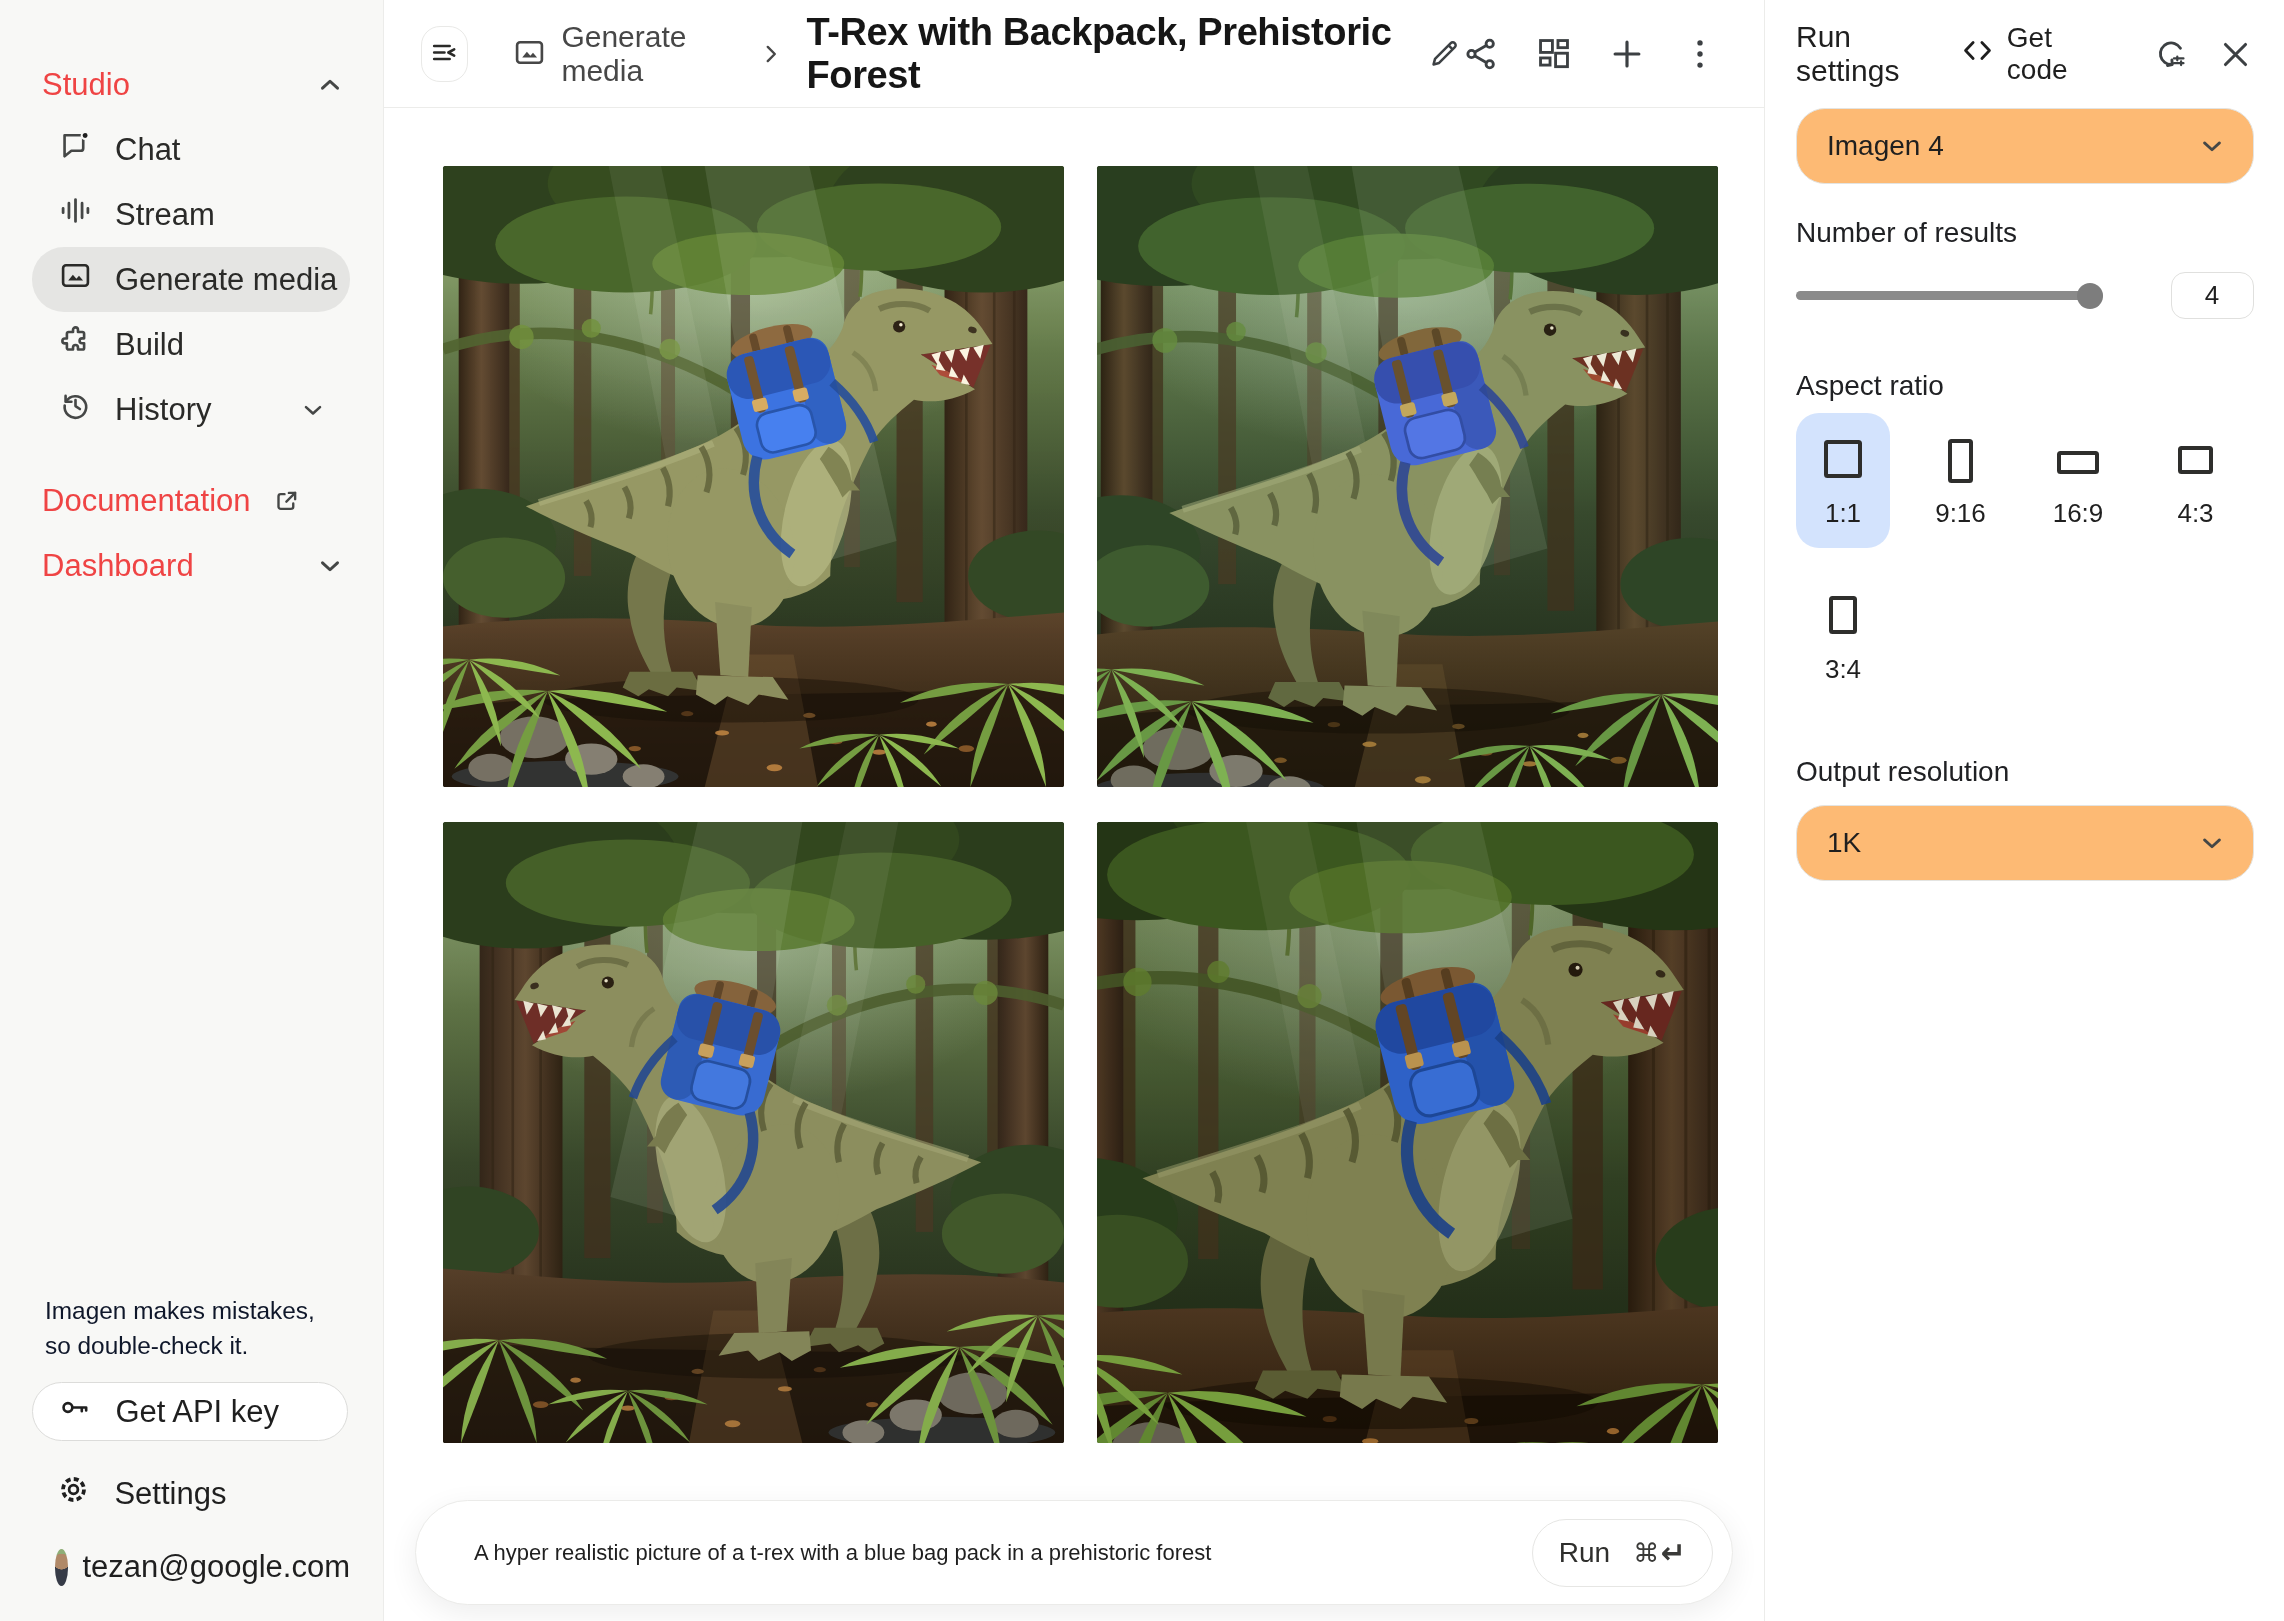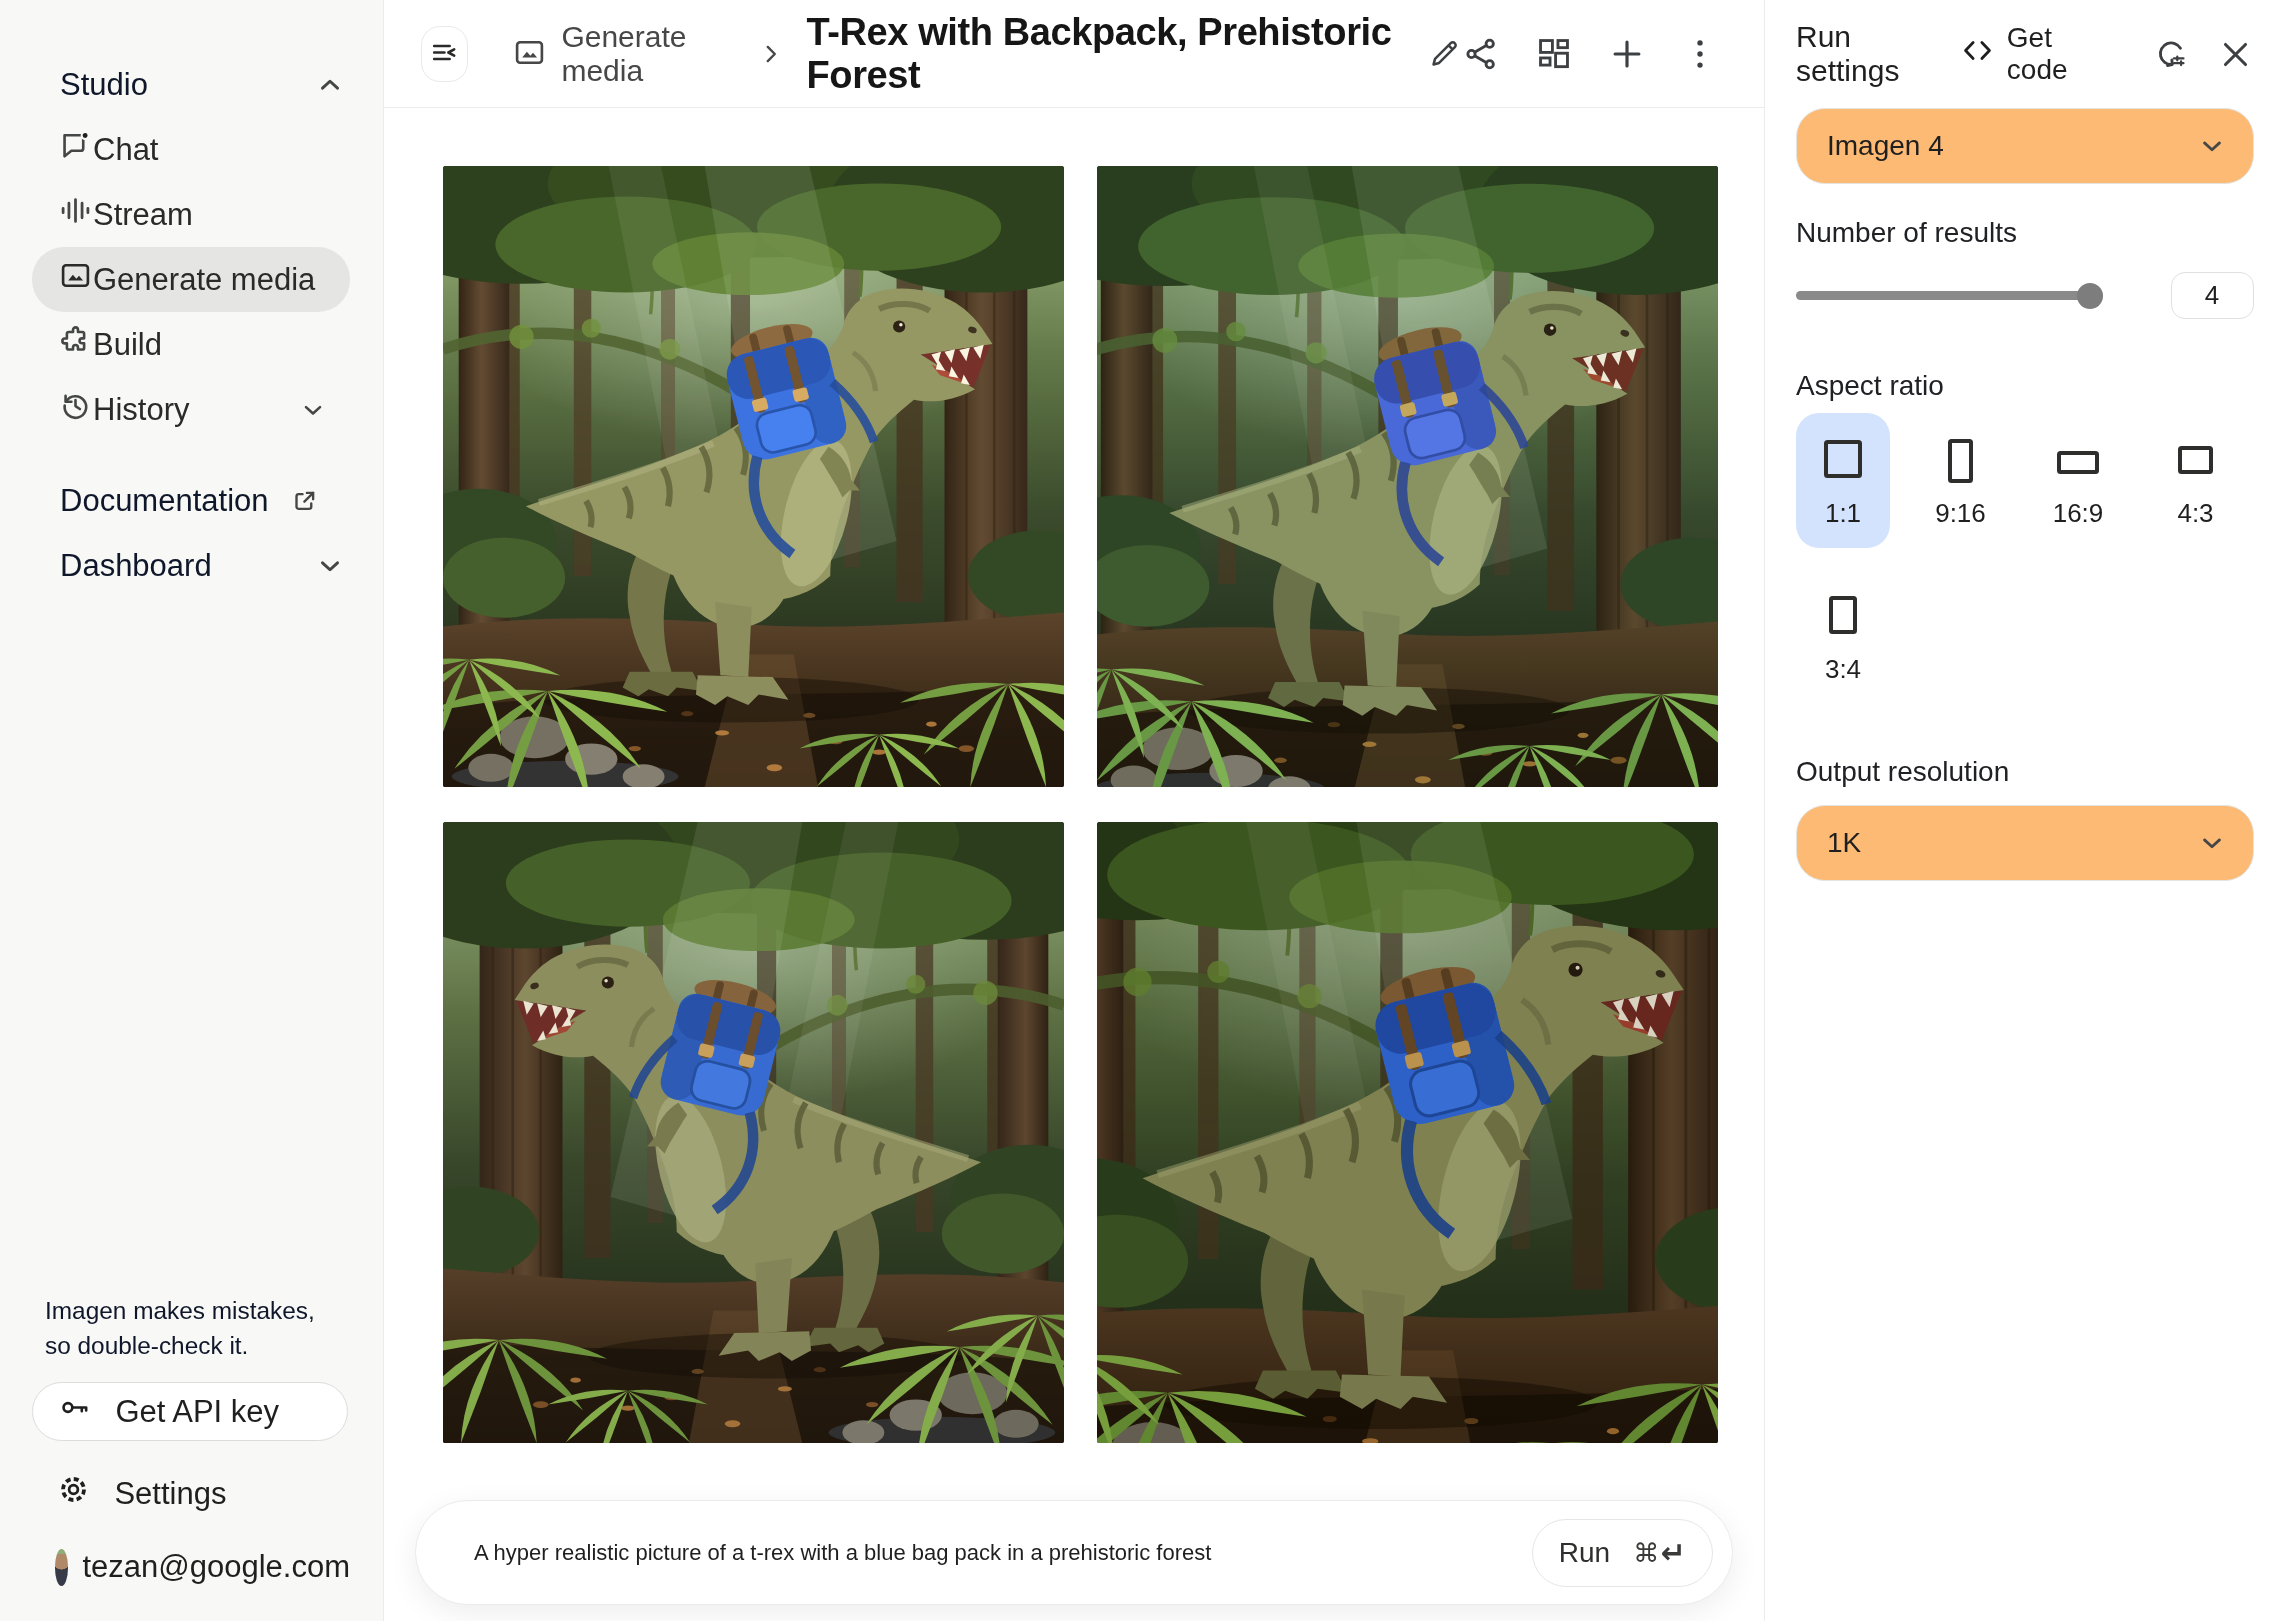--- a/index.html
+++ b/index.html
@@ -9,26 +9,26 @@
     font-family:"Liberation Sans",sans-serif;color:#1f1f1f;overflow:hidden;background:#fff;
   }
   
   .sidebar{
     width:384px;min-width:384px;height:100%;background:#f8f8f6;
     border-right:0.9px solid #ececea;display:flex;flex-direction:column;padding:0;
   }
   .logo{padding:37px 0 0 45px;font-size:40px;font-weight:700;letter-spacing:-0.9px;color:#161616;cursor:pointer;}
   .nav{margin-top:52px;}
   .section-header{
-    height:65px;display:flex;align-items:center;padding:0 38px 0 60px;
-    font-size:31px;color:#0f172a;cursor:pointer;
+    height:65px;display:flex;align-items:center;padding:0 38px 0 42px;
+    font-size:31px;color:#ef4444;cursor:pointer;
   }
   .section-header .chev{margin-left:auto;}
   .nav-item{
-    height:65px;display:flex;align-items:center;
+    height:65px;display:flex;align-items:center;gap:22px;
     margin:0 33px 0 32px;padding-left:26px;border-radius:32px;
     font-size:31px;color:#2a2a28;cursor:pointer;
   }
   .nav-item.sel{background:#e5e5e3;}
   .nav-item .chev{margin-left:auto;margin-right:23px;}
   .gap-block{height:26px;}
   .side-bottom{margin-top:auto;padding:0 33px 26px 32px;}
   .disclaimer{font-size:24.4px;line-height:35px;color:#0f172a;padding-left:13px;width:288px;}
   .api-btn{
     margin-top:19px;height:59px;border:1.7px solid #dcdcda;border-radius:30px;background:#fff;

